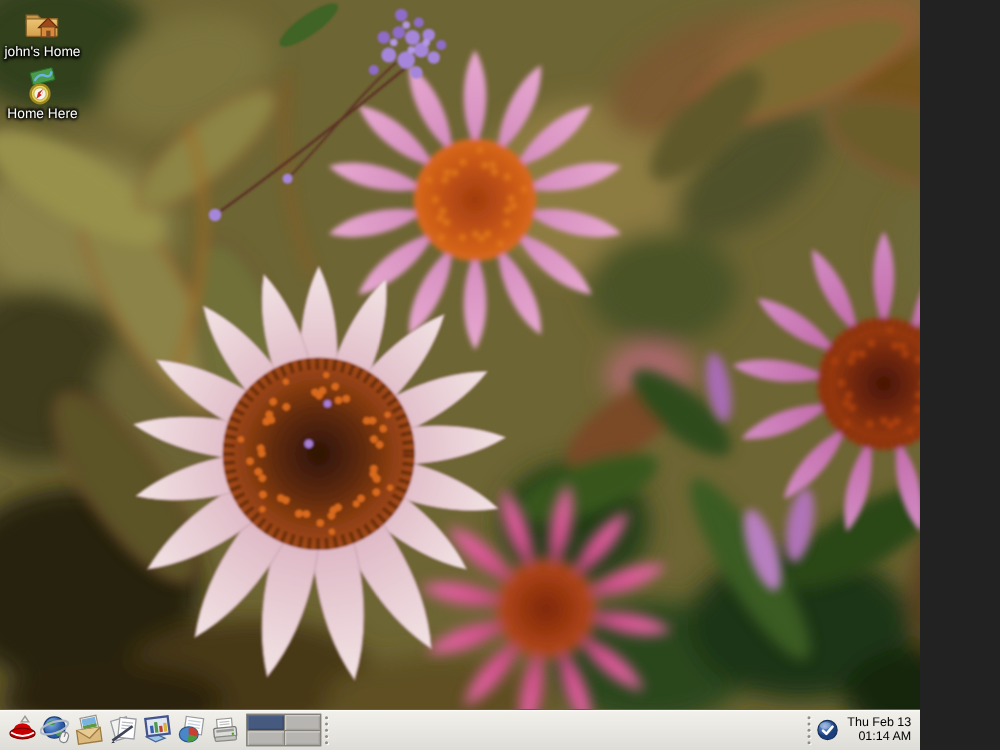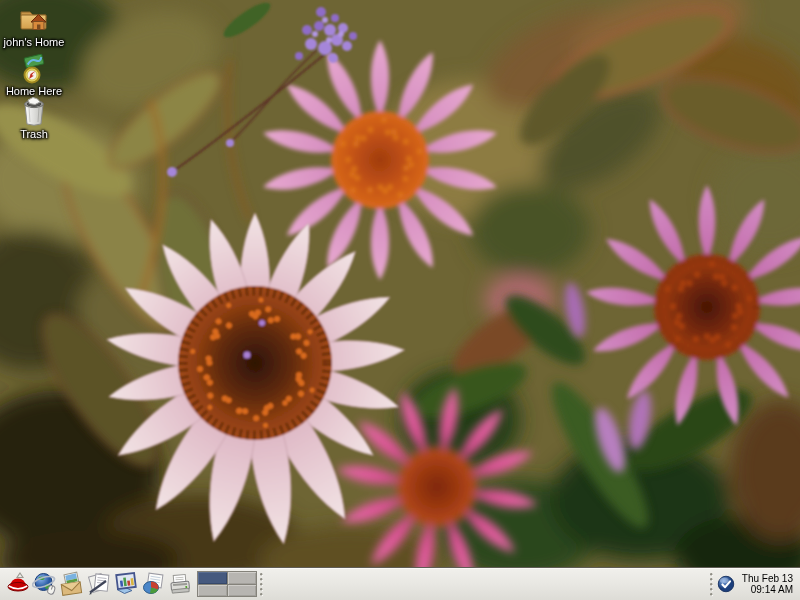--- a/index.html
+++ b/index.html
@@ -1,16 +1,16 @@
 <!DOCTYPE html>
 <html><head>
 <meta charset="utf-8">
 <style>
   html,body{margin:0;padding:0;background:#222;}
-  .screen{position:relative;width:800px;height:600px;overflow:hidden;
+  .screen{position:relative;width:736px;height:600px;overflow:hidden;
           font-family:"Liberation Sans",sans-serif;}
   .wallpaper{position:absolute;left:0;top:0;width:800px;height:600px;display:block;}
   
   .desktop-icon{position:absolute;width:64px;display:flex;flex-direction:column;
                 align-items:center;gap:1px;cursor:default;}
   .desktop-icon .label{font-size:11px;line-height:12px;color:#fff;text-align:center;
       text-shadow:1px 1px 2px #000,-1px 1px 2px #000,1px -1px 2px #000,-1px -1px 2px #000,0 2px 3px rgba(0,0,0,.9);}
   
   .panel{position:absolute;left:0;right:0;bottom:0;height:33px;box-sizing:border-box;
          background:linear-gradient(#f1f0ec,#e7e6e1 55%,#dddcd6);
@@ -329,39 +329,20 @@
       <circle cx="14" cy="21" r="7.5" fill="#e8d860" stroke="#a08820" stroke-width="2"></circle>
       <circle cx="14" cy="21" r="5" fill="#f4f2ea" stroke="#c8b850"></circle>
       <g transform="rotate(35 14 21)">
         <polygon points="14,16 15.8,21 14,26 12.2,21" fill="#c03020"></polygon>
         <polygon points="14,16 15.8,21 14,21" fill="#fff"></polygon>
       </g>
     </svg>
     <div class="label">Home Here</div>
   </div>
 
-  <div class="desktop-icon" style="left:2px;top:95px">
-    <svg width="30" height="32" viewBox="0 0 30 32">
-      <defs>
-          <linearGradient id="gTr" x1="0" y1="0" x2="1" y2="0">
-        <stop offset="0" stop-color="#fbfbfa"></stop>
-            <stop offset=".5" stop-color="#dededb"></stop>
-            <stop offset="1" stop-color="#bcbcb8"></stop>
-          </linearGradient>
-        </defs>
-      <path d="M6,9 L8,29 Q15,31.5 22,29 L24,9 Z" fill="url(#gTr)" stroke="#8a8a86"></path>
-      <ellipse cx="15" cy="9" rx="9.5" ry="3.6" fill="#9a9a96" stroke="#6e6e6a"></ellipse>
-      <ellipse cx="15" cy="9" rx="7" ry="2.4" fill="#55555二2"></ellipse>
-      <ellipse cx="15" cy="9" rx="7" ry="2.4" fill="#555552"></ellipse>
-      <path d="M9,5 l5,-2.5 4.5,1.5 2.5,3 -5,2.5 -5.5,-1 z" fill="#f8f8f5" stroke="#a8a8a4"></path>
-      <line x1="10" y1="12" x2="11" y2="27" stroke="#c8c8c4"></line>
-      <line x1="20" y1="12" x2="19" y2="27" stroke="#aeaeaa"></line>
-    </svg>
-    <div class="label">Trash</div>
-  </div>
 
   <div class="panel">
 
     <button class="launcher" title="">
       <svg width="26" height="26" viewBox="0 0 26 26">
         <polygon points="15,2 18,6.5 12,6.5" fill="none" stroke="#9a9a92" stroke-width="1.1"></polygon>
         <path d="M5,15.5 Q6,7.5 13,7.5 Q20,7.5 21,15.5 Z" fill="#d40000"></path>
         <path d="M5.5,15 Q9,12.8 13,12.8 Q17,12.8 20.5,15 Z" fill="#8a0000" opacity=".55"></path>
         <ellipse cx="13" cy="15.7" rx="10" ry="4.3" fill="#c40000" stroke="#7a0000" stroke-width="1"></ellipse>
         <path d="M3.8,15 Q13,20.6 22.2,15" stroke="#fff" stroke-width="1.5" fill="none"></path>
@@ -514,16 +495,16 @@
             </radialGradient>
           </defs>
         <circle cx="10" cy="10" r="8.6" fill="url(#gUp)" stroke="#142e5c"></circle>
         <ellipse cx="8" cy="6" rx="5" ry="3" fill="#fff" opacity=".28"></ellipse>
         <path d="M6,10.5 L9,13.5 L14.5,7" stroke="#fff" stroke-width="2.3" fill="none" stroke-linecap="round" stroke-linejoin="round"></path>
       </svg>
     </button>
 
     <div class="clock">
       <span>Thu Feb 13</span>
-      <span>09:14 AM</span>
+      <span>01:14 AM</span>
     </div>
   </div>
 </div>
 
 </body></html>

